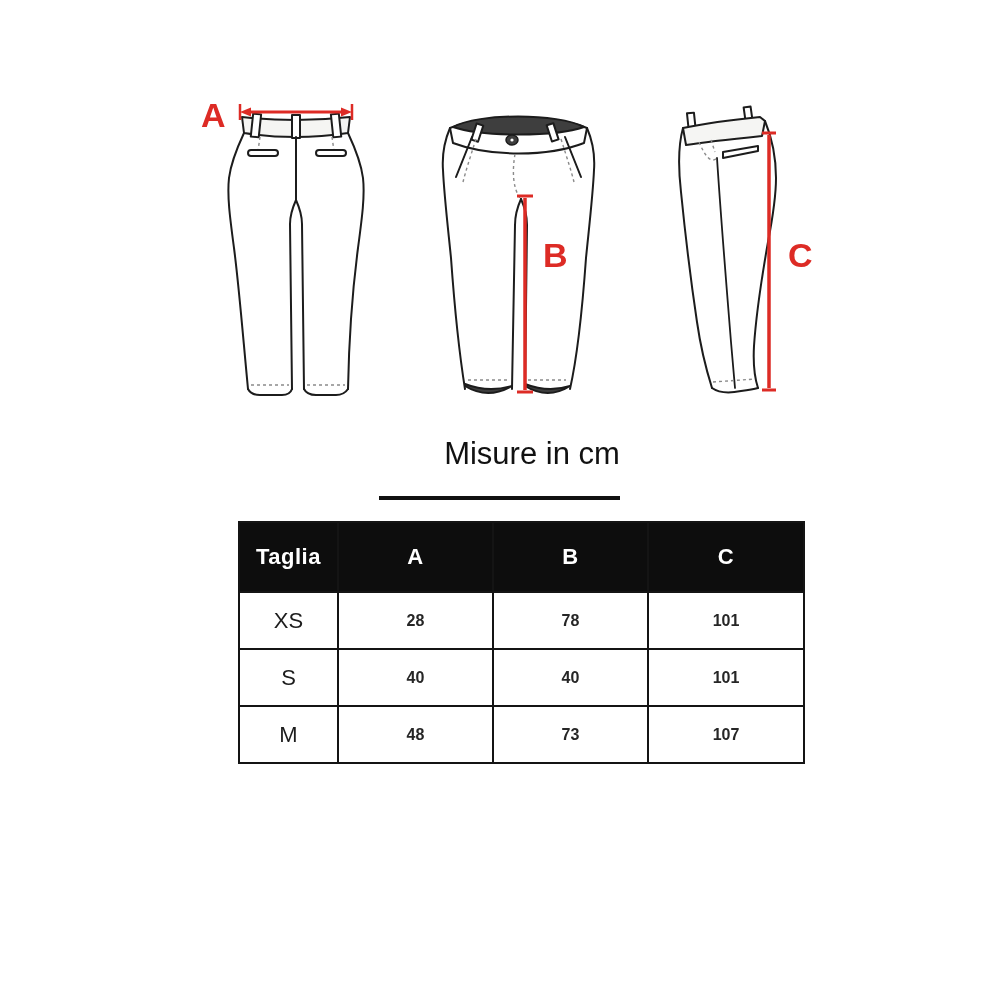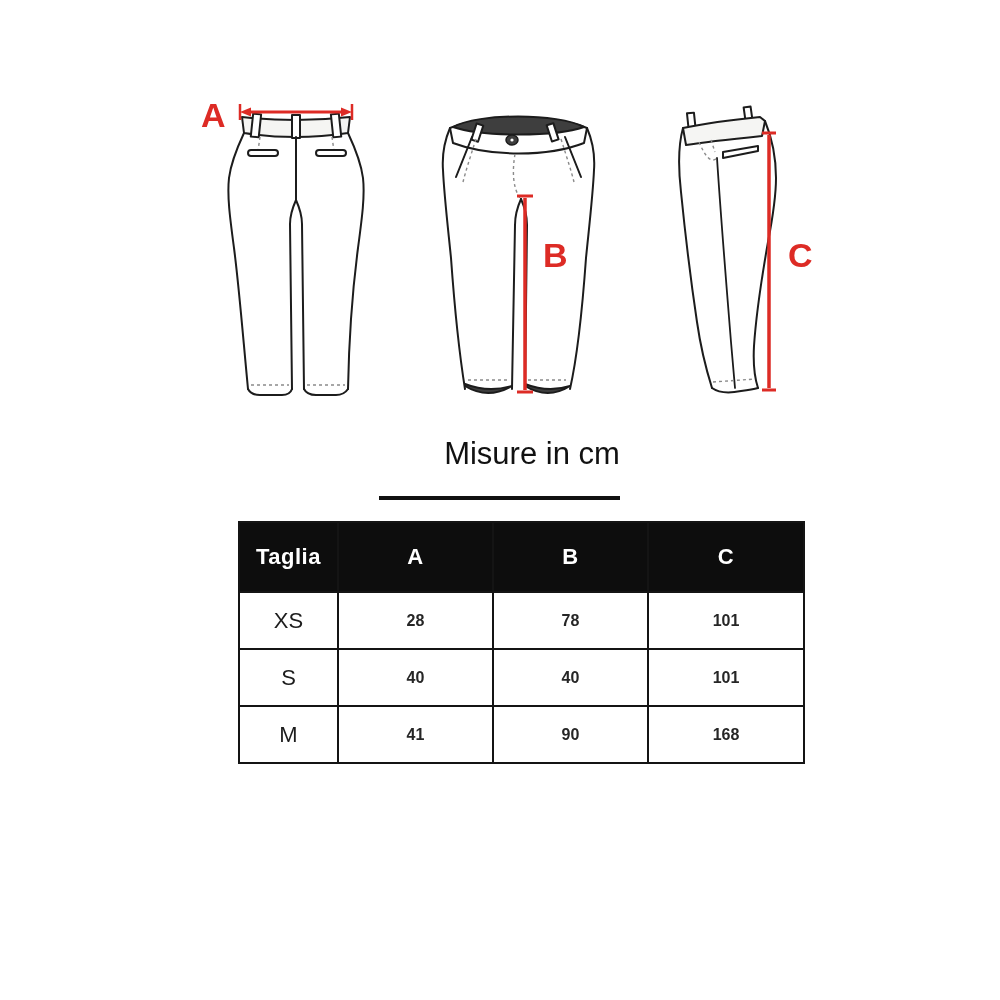--- a/index.html
+++ b/index.html
@@ -158,20 +158,20 @@
         <td class="val">101</td>
       </tr>
       <tr>
         <td class="size">S</td>
         <td class="val">40</td>
         <td class="val">40</td>
         <td class="val">101</td>
       </tr>
       <tr>
         <td class="size">M</td>
-        <td class="val">41</td>
-        <td class="val">90</td>
-        <td class="val">168</td>
+        <td class="val">48</td>
+        <td class="val">73</td>
+        <td class="val">107</td>
       </tr>
     </tbody>
   </table>
 
 </div>
 
 </body></html>

